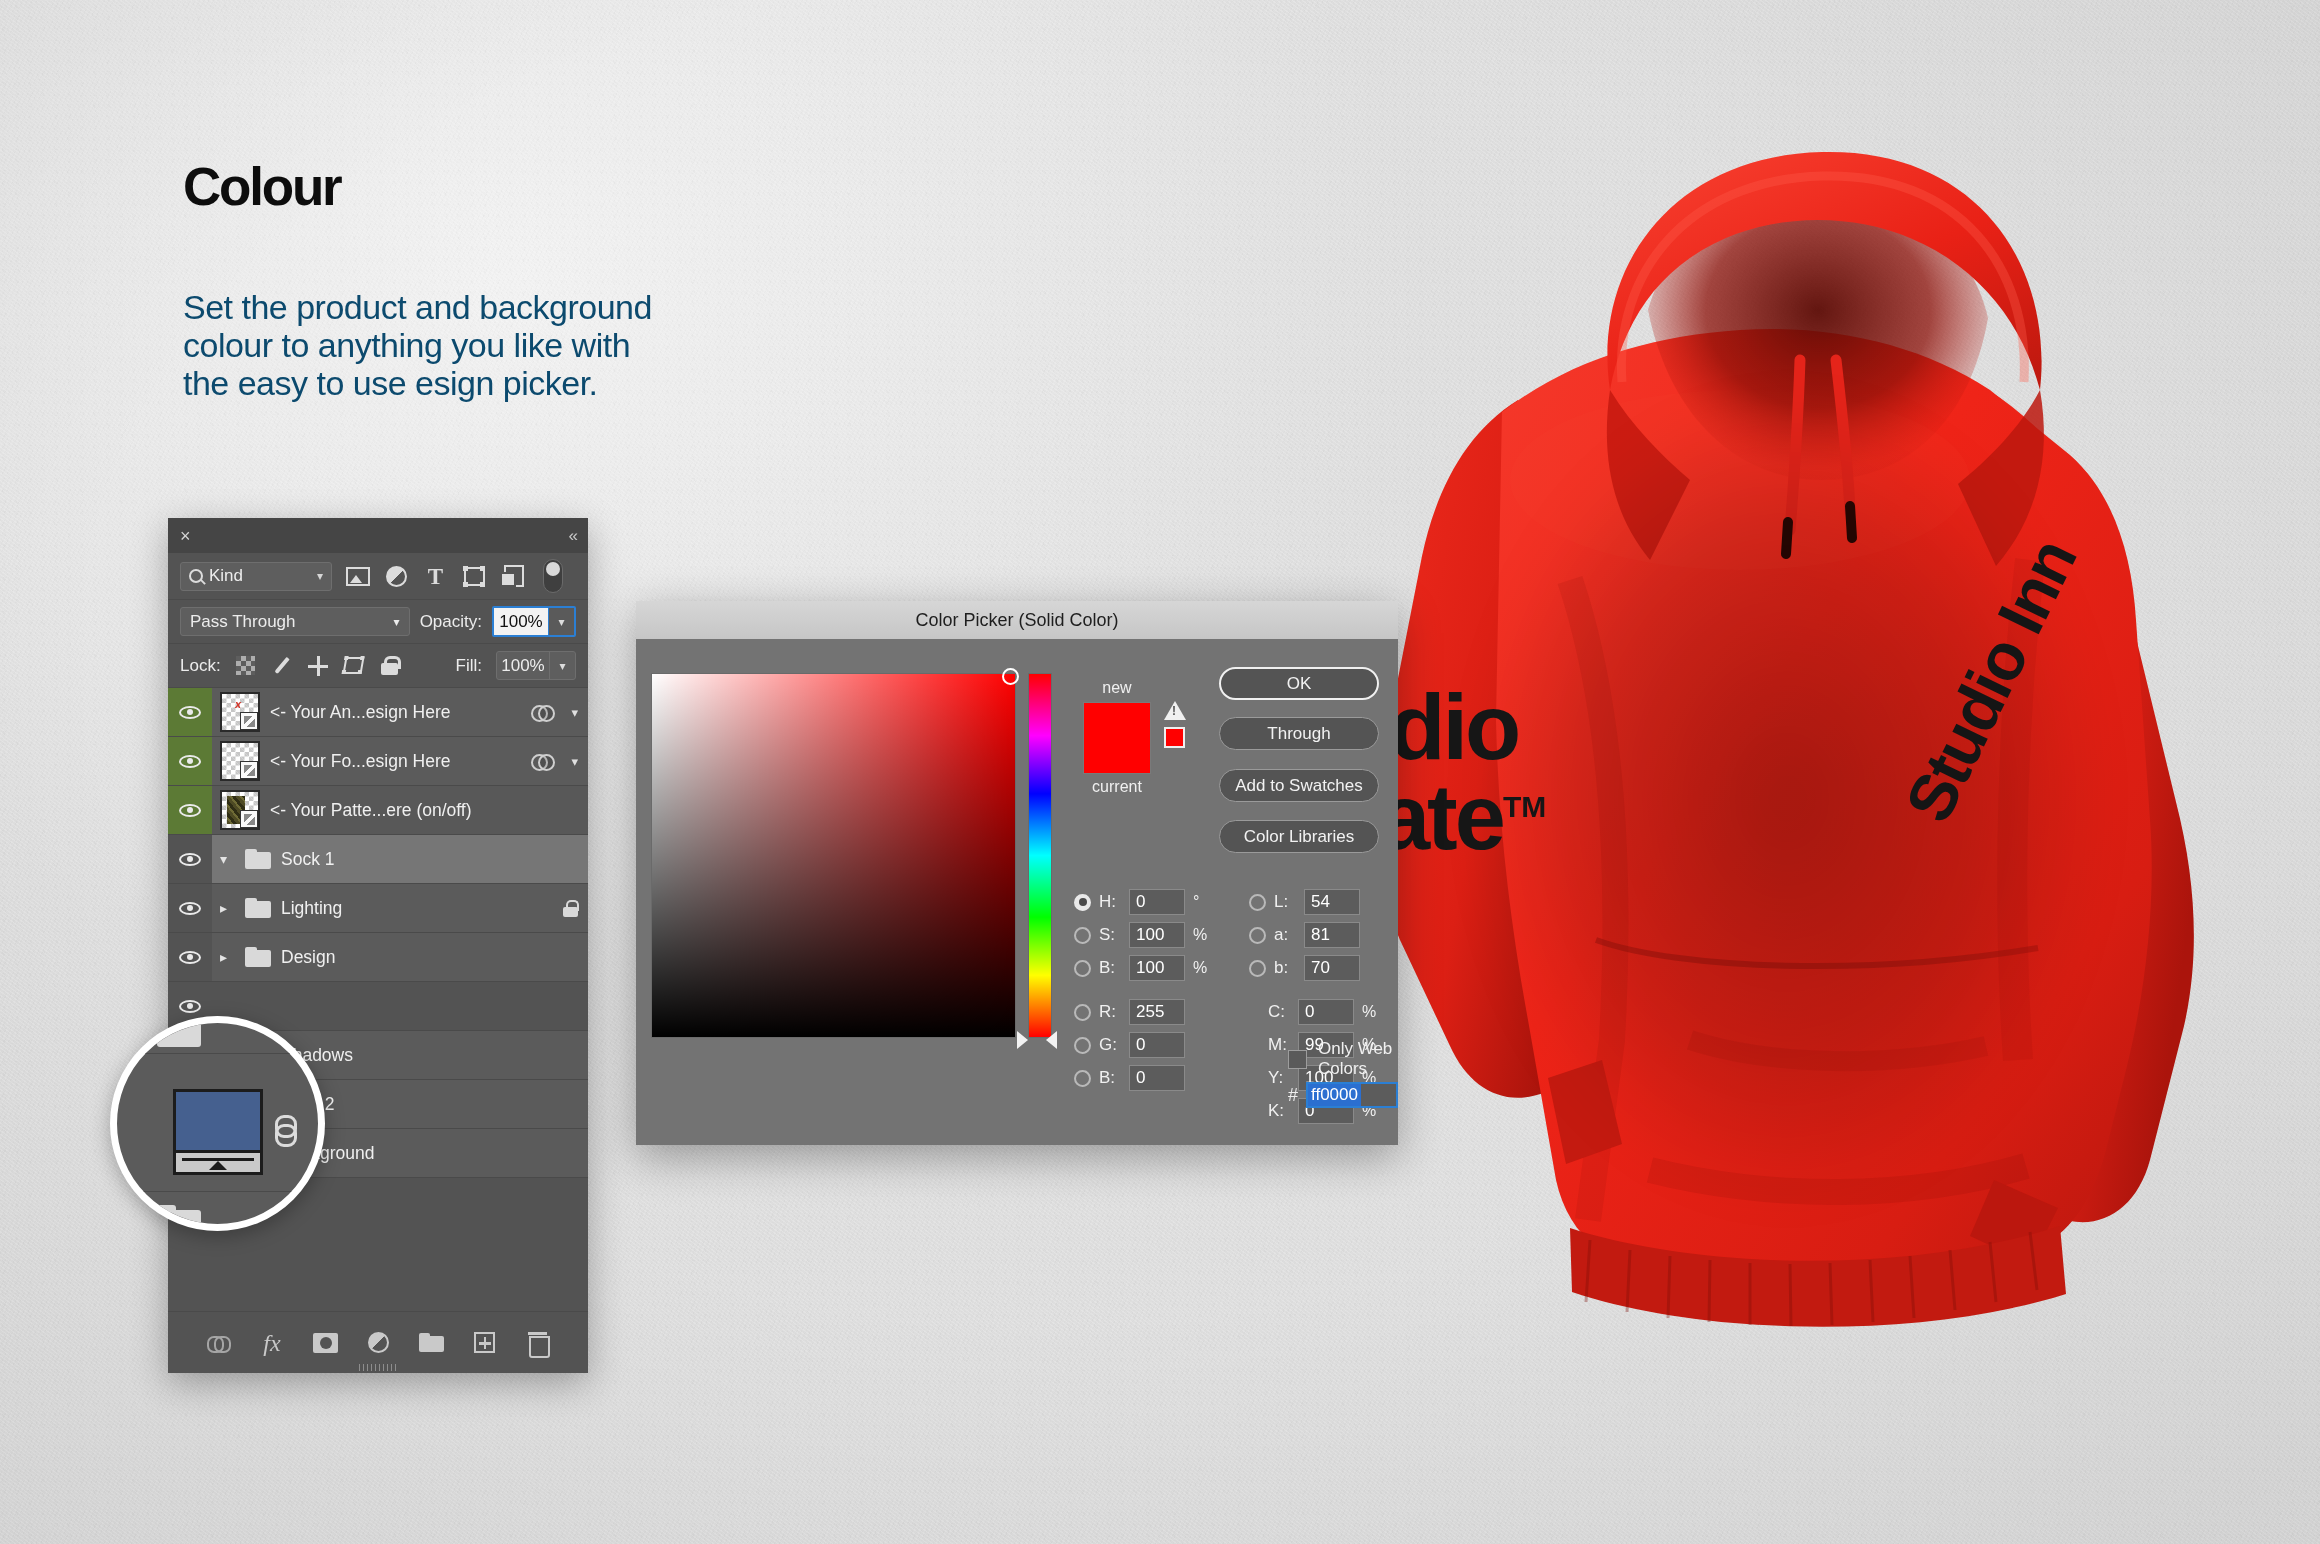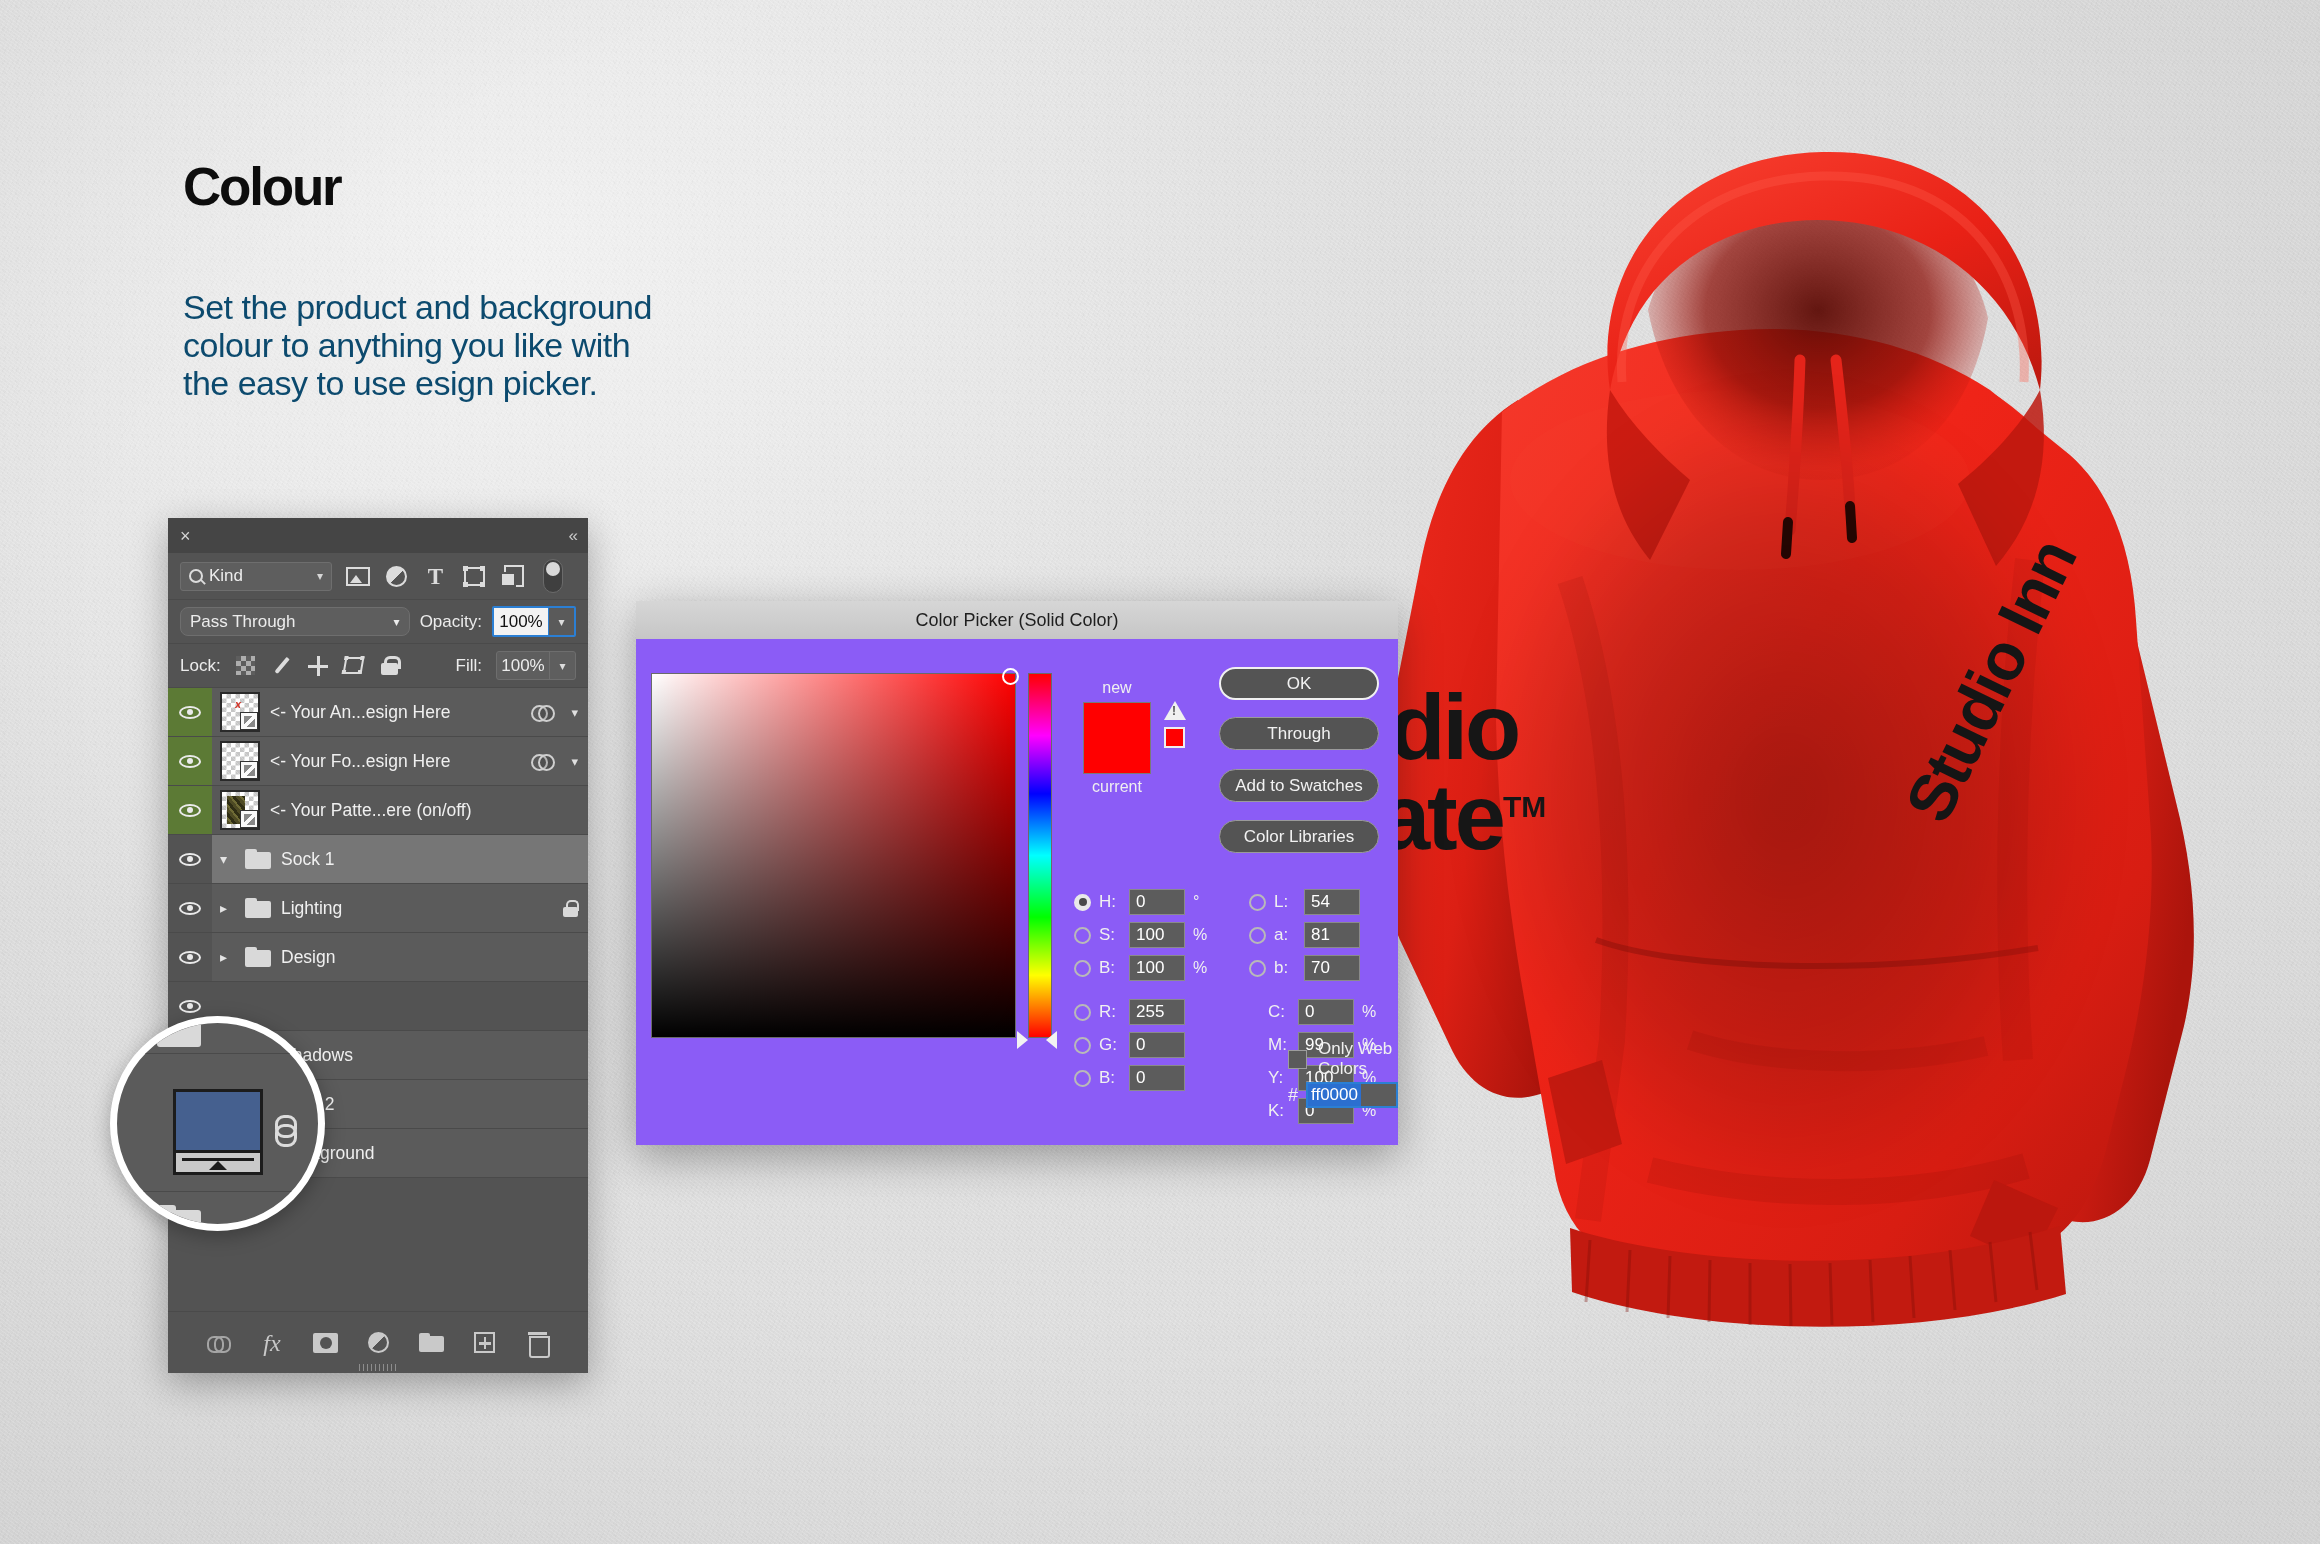--- a/index.html
+++ b/index.html
@@ -105,21 +105,21 @@
   .ic-shape::before,.ic-shape::after{content:"";position:absolute;width:5px;height:5px;background:#dcdcdc;}
   .ic-shape::before{left:-3px;top:-3px;box-shadow:17px 0 0 #dcdcdc;}
   .ic-shape::after{left:-3px;bottom:-3px;box-shadow:17px 0 0 #dcdcdc;}
   .ic-smart{ width:20px;height:22px;border:2px solid #dcdcdc; position:relative;}
   .ic-smart::after{content:"";position:absolute;left:-6px;bottom:-2px;width:12px;height:11px;background:#dcdcdc;border:2px solid #535353;}
   .ic-toggle{ width:20px;height:34px;border-radius:10px;background:linear-gradient(#3f3f3f,#3f3f3f); position:relative; border:1px solid #6a6a6a;}
   .ic-toggle::after{content:"";position:absolute;top:2px;left:2px;width:14px;height:14px;border-radius:50%;background:#d8d8d8;}
 
   .lp-blend{ height: 44px; gap: 10px; border-bottom:1px solid #4a4a4a;}
   .blend-select{
-    flex:1; height:29px; background:#5e5e5e; border:1px solid #6e6e6e; border-radius:8px;
+    flex:1; height:29px; background:#5e5e5e; border:1px solid #6e6e6e; border-radius:3px;
     display:flex; align-items:center; padding:0 9px; font-size:17px; color:#ececec;
   }
   .blend-select .chev{margin-left:auto;font-size:12px;}
   .op-label{ font-size:17px; color:#ececec; white-space:nowrap;}
   .op-box{
     display:flex; align-items:stretch; border:2px solid #2b7fd4; border-radius:2px;
   }
   .op-field{ width:54px; background:#f3f3f3; color:#121212; font-size:17px;
              display:flex;align-items:center;justify-content:center; height:27px;}
   .op-chev{ width:26px; background:#5a5a5a; color:#ddd; font-size:12px;
@@ -241,21 +241,21 @@
   #mag-link::before,#mag-link::after{content:"";position:absolute;left:0;width:16px;height:17px;border:3.5px solid #dcdcdc;border-radius:9px;}
   #mag-link::before{top:0;} #mag-link::after{bottom:0;}
   .mag-folder{position:absolute;width:44px;height:30px;}
   .mag-folder::before{content:"";position:absolute;left:0;top:5px;width:44px;height:25px;background:#d9d9d9;border-radius:3px;}
   .mag-folder::after{content:"";position:absolute;left:0;top:0;width:19px;height:7px;background:#d9d9d9;border-radius:3px 3px 0 0;}
   .mag-arrow{position:absolute;color:#e4e4e4;font-size:21px;}
 
   
   #picker{
     position:absolute; left:636px; top:601px; width:762px; height:544px;
-    background:#8b5cf6; box-shadow:0 12px 40px rgba(0,0,0,.32);
+    background:#737373; box-shadow:0 12px 40px rgba(0,0,0,.32);
     color:#f0f0f0; font-size:16px; user-select:none;
   }
   #picker-title{
     height:38px; background:linear-gradient(#d6d6d6,#c6c6c6);
     display:flex;align-items:center;justify-content:center;
     color:#1e1e1e; font-size:18px;
   }
   #picker-body{position:relative; height:506px;}
 
   #sv-field{

